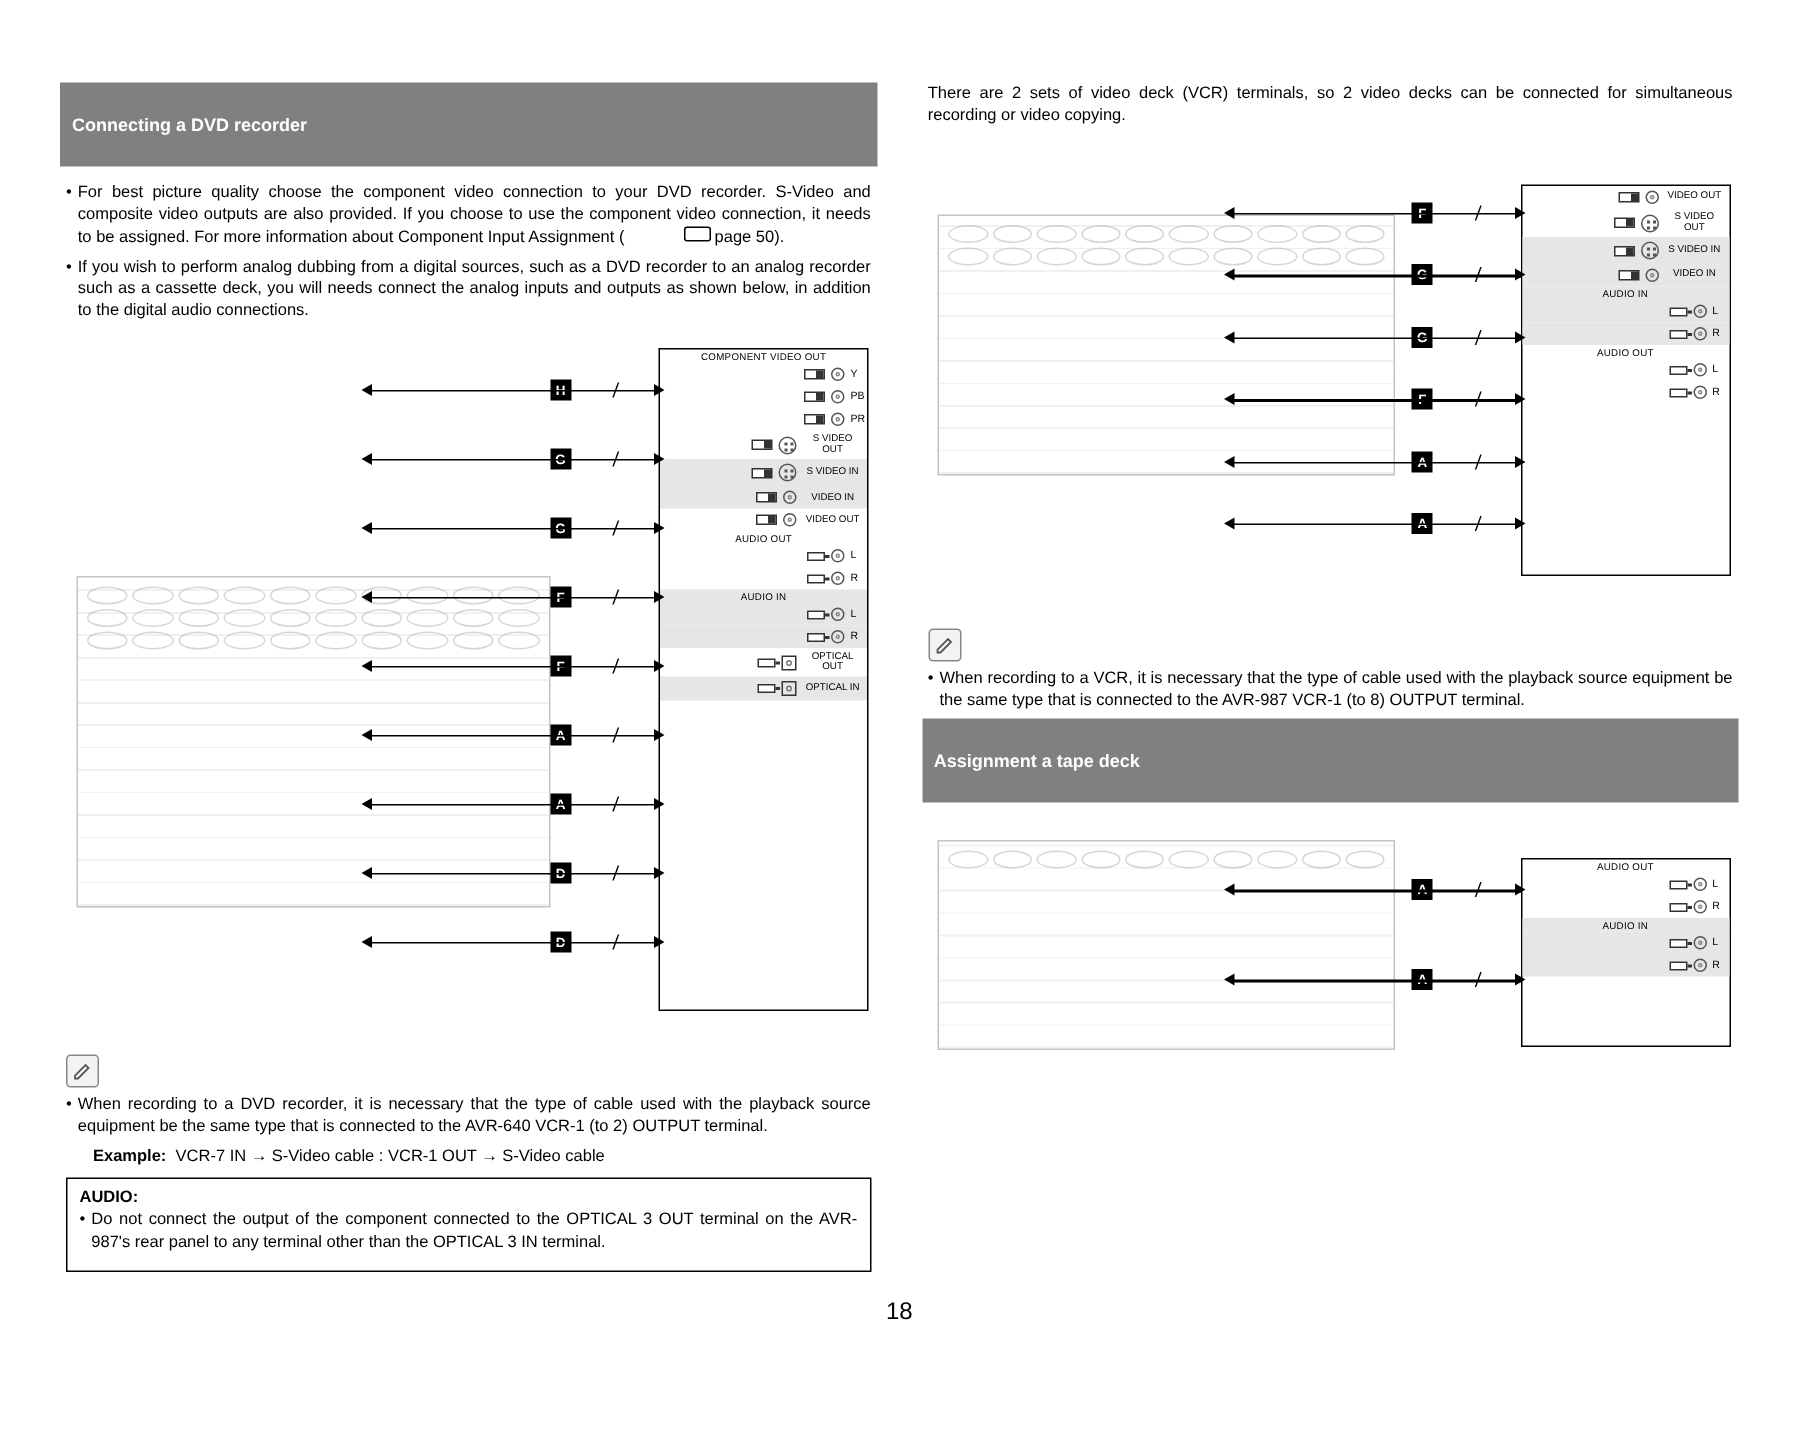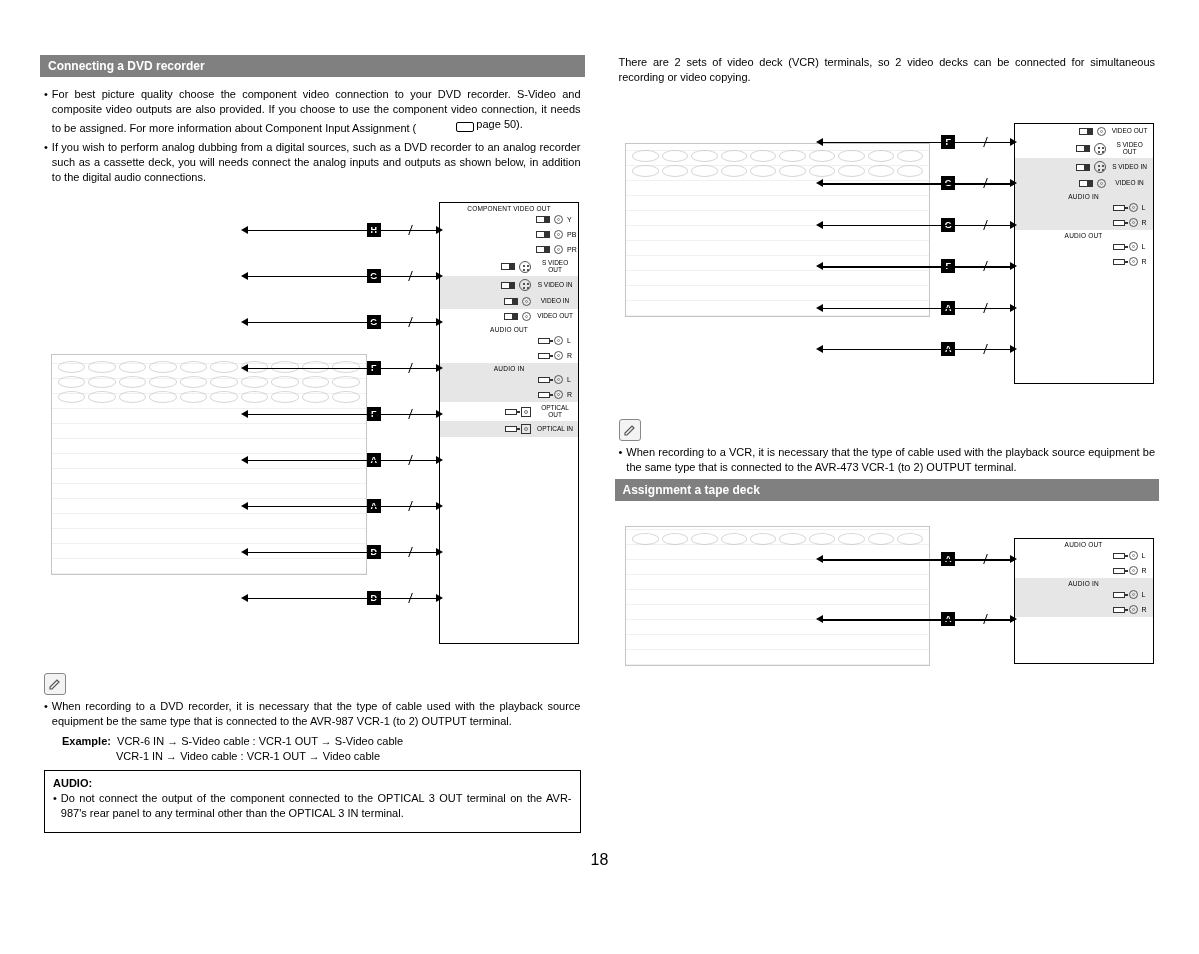--- a/index.html
+++ b/index.html
@@ -16,21 +16,21 @@
     gap: 30px;
   }
   .col {
     flex: 1;
     min-width: 0;
   }
   .section-header {
     background: #808080;
     color: #fff;
     font-weight: bold;
-    padding: 4px 8px;
+    padding: 21px 8px;
     font-size: 12px;
     margin-bottom: 10px;
   }
   .body-text {
     text-align: justify;
     line-height: 1.35;
     margin-bottom: 24px;
     padding: 0 4px;
   }
   .bullet {
@@ -38,21 +38,21 @@
     gap: 4px;
     text-align: justify;
     line-height: 1.35;
     margin-bottom: 5px;
     padding: 0 4px;
   }
   .bullet > .dot { flex: 0 0 auto; }
   .bullet > .txt { flex: 1; }
   .page-ref {
     display: inline-flex;
-    align-items: flex-end;
+    align-items: flex-start;
     gap: 2px;
     padding-left: 37px;
   }
   .page-ref-icon {
     display: inline-block;
     width: 18px; height: 10px;
     border: 1px solid #000;
     border-radius: 2px;
     position: relative;
     font-size: 7px;
@@ -365,28 +365,27 @@
         <div class="squiggle" style="top: calc(88% - 5px); left: 68%;"></div>
       </div>
 
     <div class="pencil-note">
       <svg width="14" height="14" viewBox="0 0 14 14">
           <path d="M2 12 L4 12 L11 5 L9 3 L2 10 Z" fill="none" stroke="#555" stroke-width="1.2"></path>
         </svg>
     </div>
     <div class="bullet">
       <span class="dot">•</span>
-      <span class="txt">When recording to a DVD recorder, it is necessary that the type of cable used with the playback source equipment be the same type that is connected to the AVR-987 VCR-1 (to 2) OUTPUT terminal.</span>
+      <span class="txt">When recording to a DVD recorder, it is necessary that the type of cable used with the playback source equipment be the same type that is connected to the AVR-640 VCR-1 (to 2) OUTPUT terminal.</span>
     </div>
     <div class="example-block">
       <div>
         <b>Example:</b>
-        &nbsp;<span>VCR-6 IN → S-Video cable : VCR-1 OUT → S-Video cable</span>
-      </div>
-      <div style="padding-left:54px;">VCR-1 IN → Video cable : VCR-1 OUT → Video cable</div>
+        &nbsp;<span>VCR-7 IN → S-Video cable : VCR-1 OUT → S-Video cable</span>
+      </div>
     </div>
 
     <div class="note-box">
       <div class="note-head">AUDIO:</div>
       <div class="bullet" style="padding:0;">
         <span class="dot">•</span>
         <span class="txt">Do not connect the output of the component connected to the OPTICAL 3 OUT terminal on the AVR-987's rear panel to any terminal other than the OPTICAL 3 IN terminal.</span>
       </div>
     </div>
   </div>
@@ -495,21 +494,21 @@
         <div class="squiggle" style="top: calc(82.8571% - 5px); left: 68%;"></div>
       </div>
 
     <div class="pencil-note">
       <svg width="14" height="14" viewBox="0 0 14 14">
           <path d="M2 12 L4 12 L11 5 L9 3 L2 10 Z" fill="none" stroke="#555" stroke-width="1.2"></path>
         </svg>
     </div>
     <div class="bullet">
       <span class="dot">•</span>
-      <span class="txt">When recording to a VCR, it is necessary that the type of cable used with the playback source equipment be the same type that is connected to the AVR-473 VCR-1 (to 2) OUTPUT terminal.</span>
+      <span class="txt">When recording to a VCR, it is necessary that the type of cable used with the playback source equipment be the same type that is connected to the AVR-987 VCR-1 (to 8) OUTPUT terminal.</span>
     </div>
 
     <div class="section-header">Assignment a tape deck</div>
     <div class="diagram-box-xs" id="tape-diagram">
       <div class="rear-panel" style="top:8%;height:78%;width:56%;">
         <div class="panel-ports">
           <div class="pp"></div>
             <div class="pp"></div>
             <div class="pp"></div>
             <div class="pp"></div>

